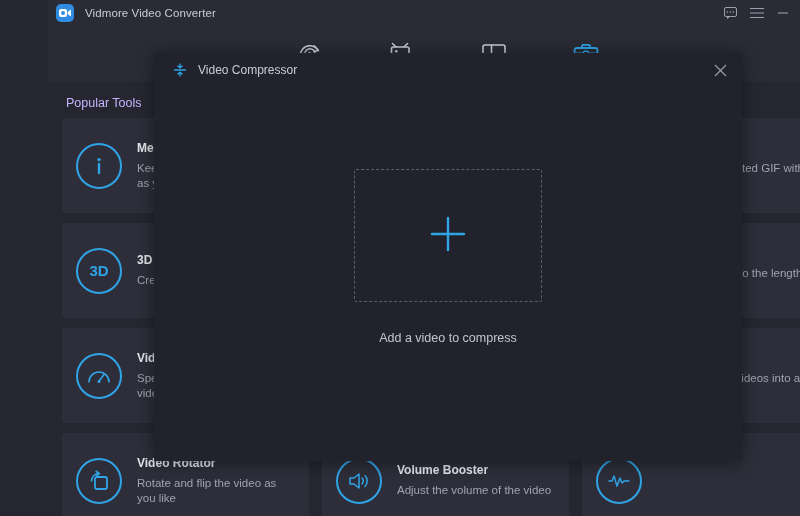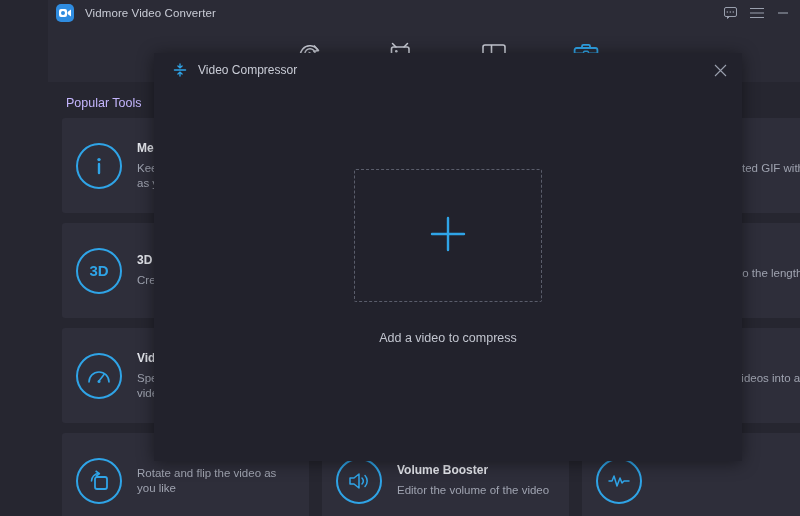--- a/index.html
+++ b/index.html
@@ -364,35 +364,36 @@
 
       <div class="card">
         <div class="card-icon">
           <svg width="26" height="24" viewBox="0 0 26 24">
             <rect x="9" y="8" width="12" height="12" rx="2" fill="none" stroke="currentColor" stroke-width="1.8"></rect>
             <path d="M13 4.5 A7.5 7.5 0 0 0 5.5 12" fill="none" stroke="currentColor" stroke-width="1.6" stroke-linecap="round"></path>
             <path d="M9.6 2 L13.4 4.6 L9.9 7.4" fill="none" stroke="currentColor" stroke-width="1.6" stroke-linejoin="round"></path>
           </svg>
         </div>
         <div class="card-text">
+          <div class="card-name">Video Rotator</div>
           <div class="card-desc">Rotate and flip the video as you like</div>
         </div>
       </div>
 
       <div class="card">
         <div class="card-icon">
           <svg width="24" height="22" viewBox="0 0 24 22">
             <path d="M3 8 L7 8 L12 4 L12 18 L7 14 L3 14 Z" fill="none" stroke="currentColor" stroke-width="1.5" stroke-linejoin="round"></path>
             <path d="M15 8 A4.5 4.5 0 0 1 15 14" fill="none" stroke="currentColor" stroke-width="1.5" stroke-linecap="round"></path>
             <path d="M18 5.5 A8 8 0 0 1 18 16.5" fill="none" stroke="currentColor" stroke-width="1.5" stroke-linecap="round"></path>
           </svg>
         </div>
         <div class="card-text">
           <div class="card-name">Volume Booster</div>
-          <div class="card-desc">Editor the volume of the video</div>
+          <div class="card-desc">Adjust the volume of the video</div>
         </div>
       </div>
 
       <div class="card">
         <div class="card-icon">
           <svg width="24" height="22" viewBox="0 0 24 22">
             <path d="M2 11 L5 11 L7 6 L10 16 L13 8 L15 13 L17 11 L22 11" fill="none" stroke="currentColor" stroke-width="1.5" stroke-linejoin="round" stroke-linecap="round"></path>
           </svg>
         </div>
         <div class="card-text">

